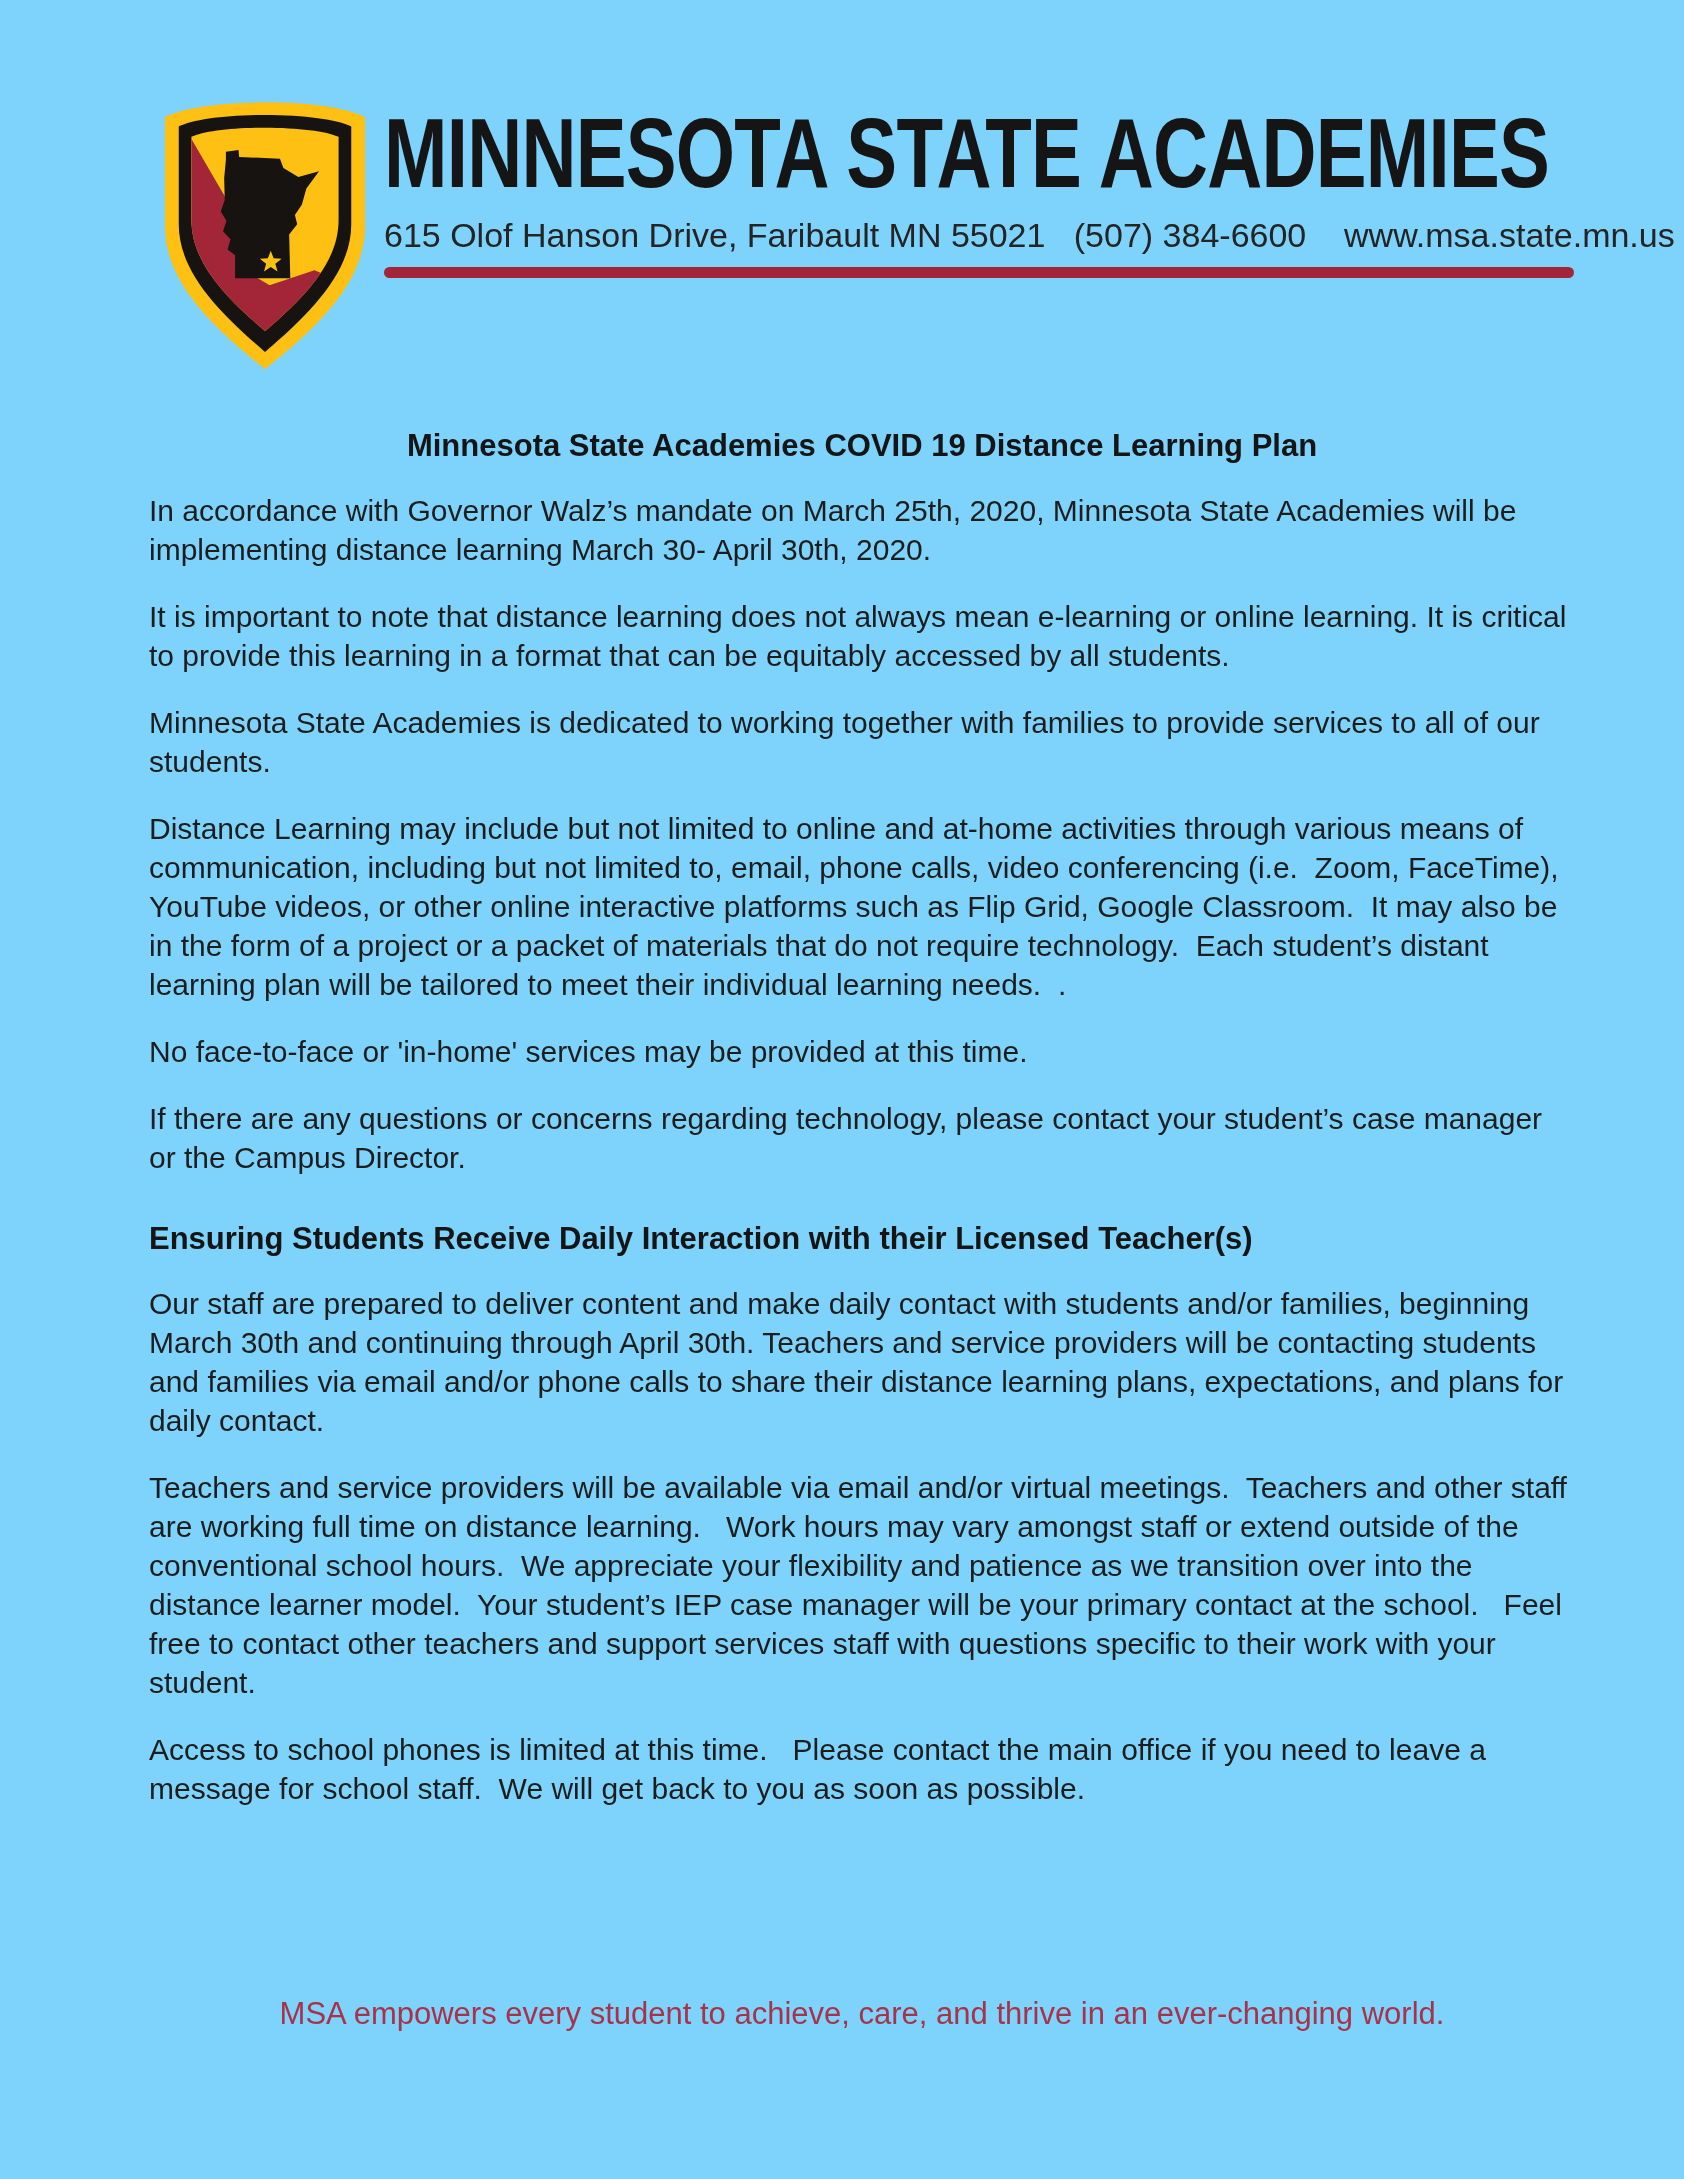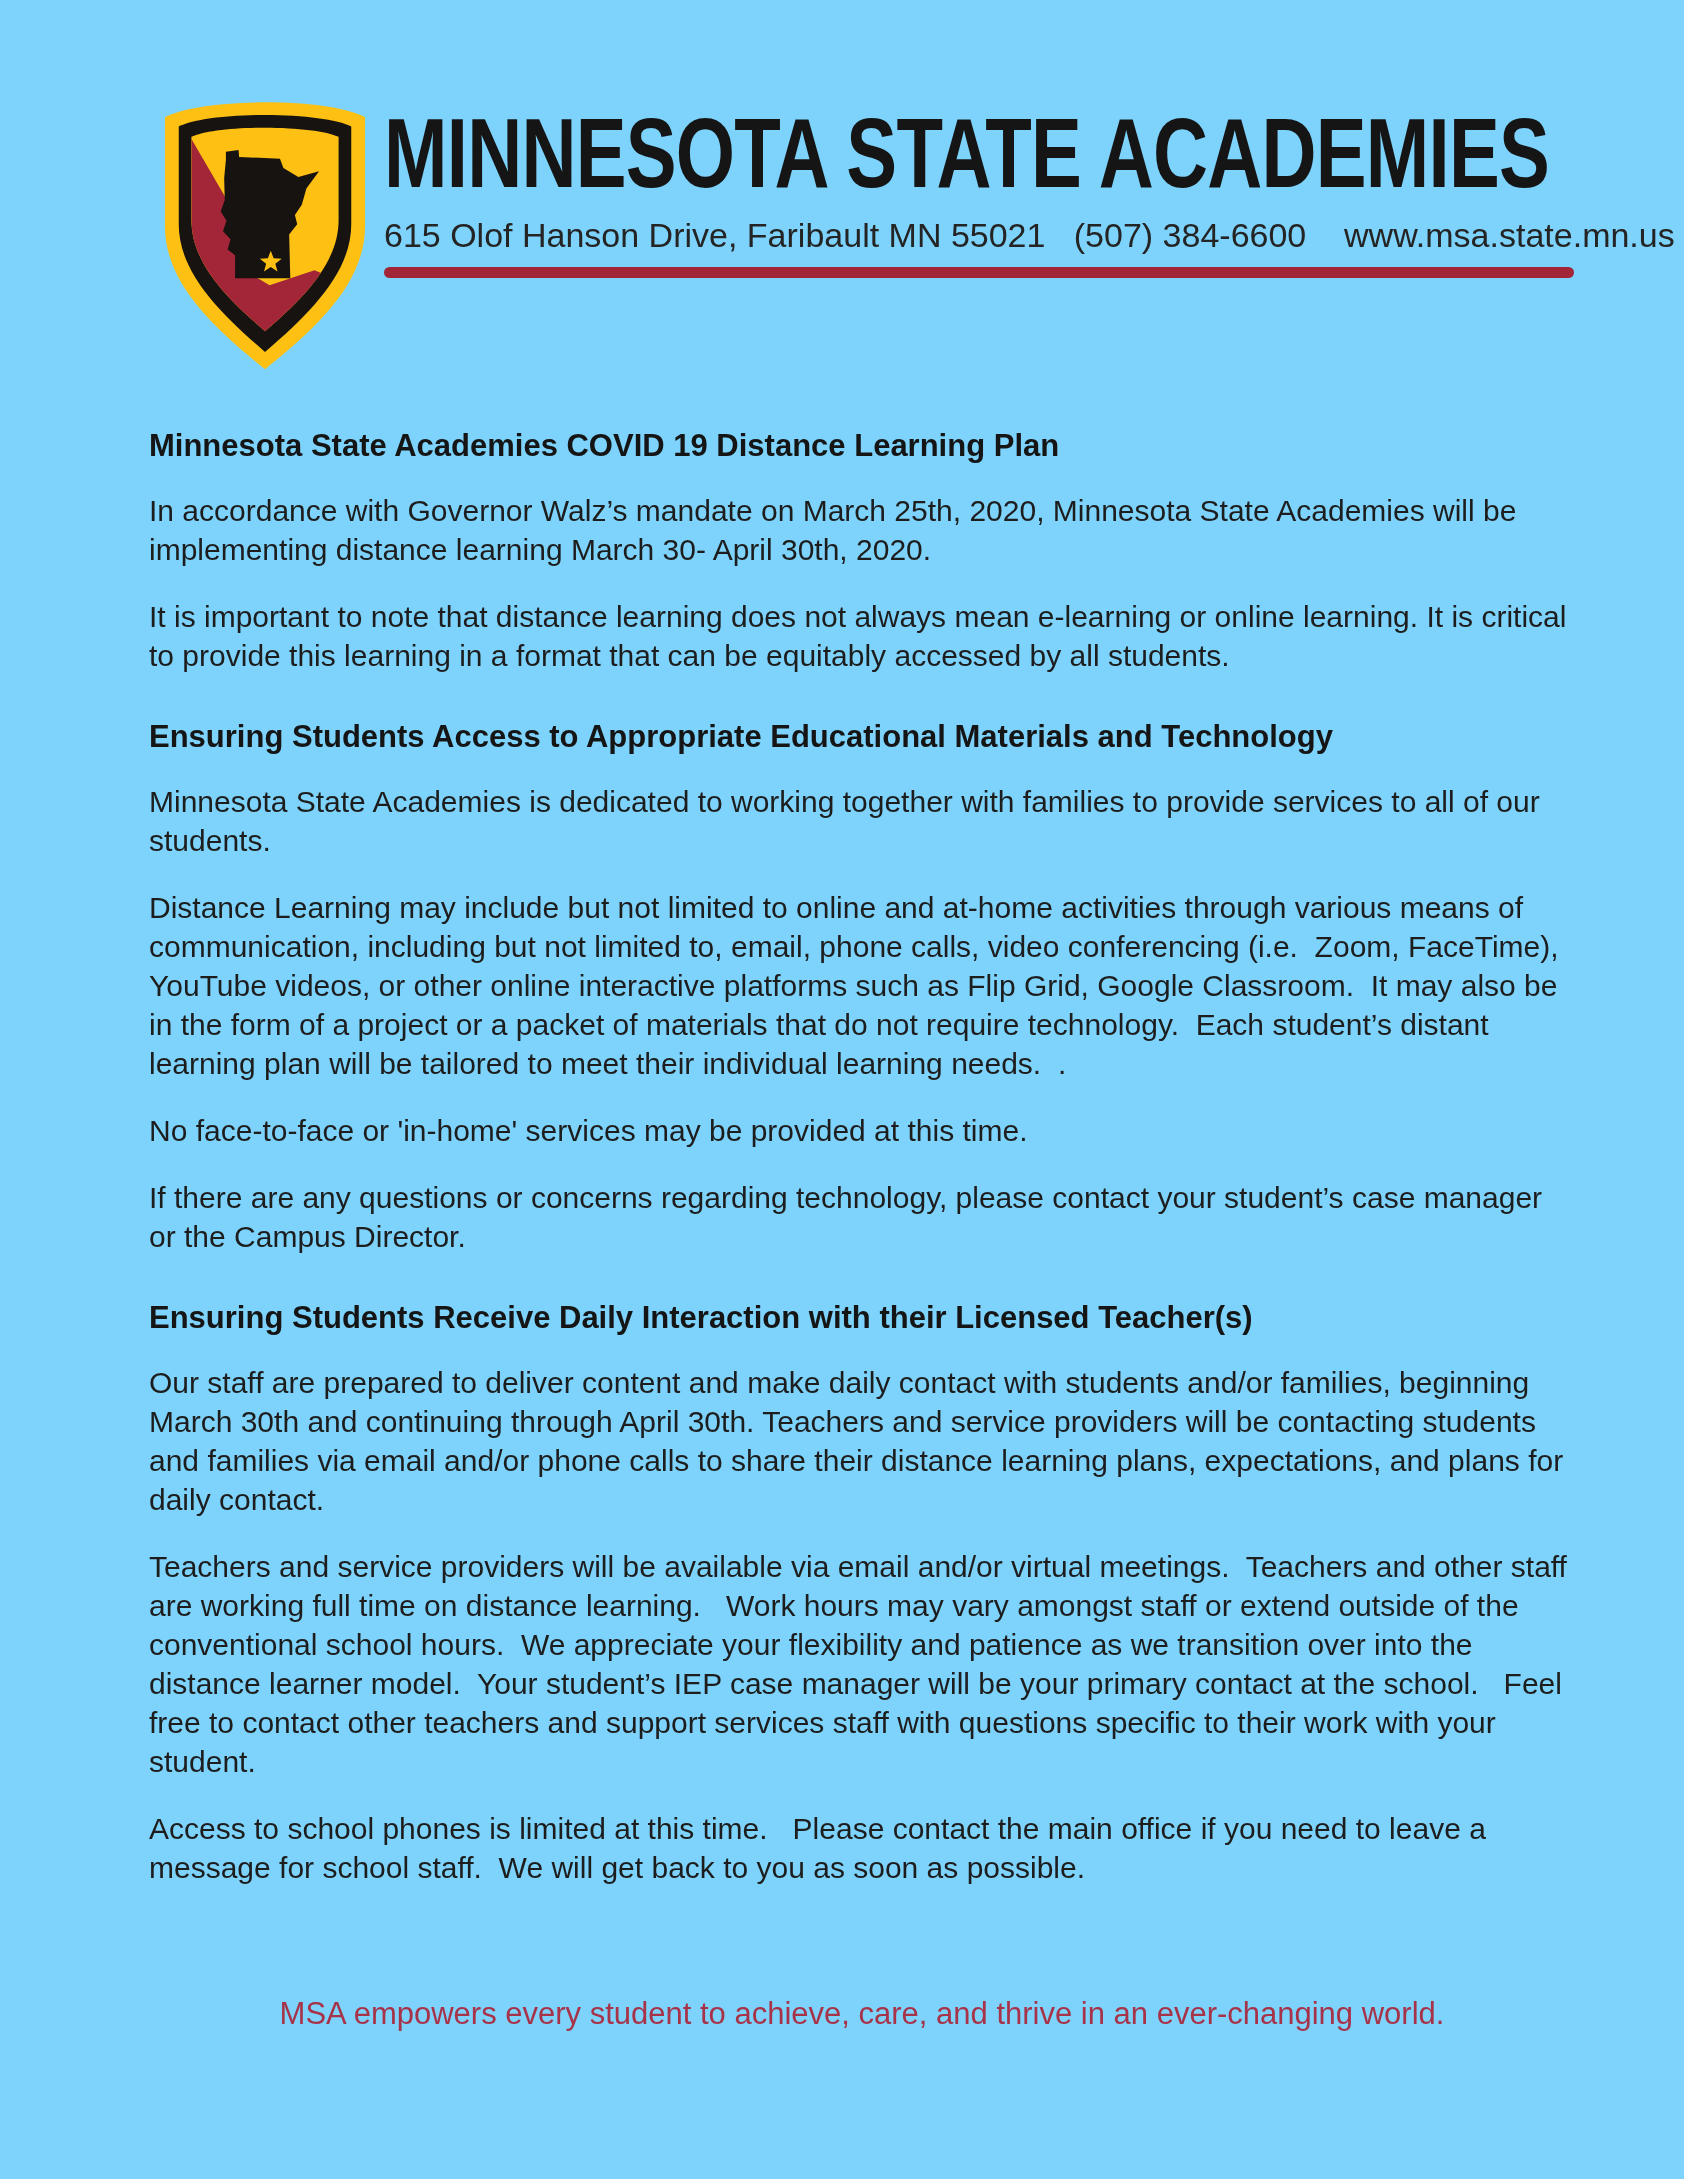--- a/index.html
+++ b/index.html
@@ -32,21 +32,21 @@
   }
   .header-rule {
     margin-top:12px; width:1190px; height:11px; border-radius:6px;
     background:var(--maroon,#A32638);
   }
 
   
   .doc { position:absolute; left:149px; top:426px; width:1426px; }
   .doc-title {
     font-size:31px; font-weight:bold; line-height:39px;
-    margin:0 0 26px 0; color:#151515;
+    text-align:center; margin:0 0 26px 0; color:#151515;
   }
   .doc-paragraph {
     font-size:30px; line-height:39px; margin:0 0 28px 0;
     white-space:pre-wrap; color:var(--body-text,#1d1d1d);
   }
   .doc-heading {
     font-size:31px; font-weight:bold; line-height:39px;
     margin:42px 0 26px 0; color:#151515;
   }
 
@@ -90,21 +90,20 @@
       <div class="address-line">615 Olof Hanson Drive, Faribault MN 55021   (507) 384-6600    www.msa.state.mn.us</div>
       <div class="header-rule"></div>
     </div>
   </header>
 
   <main class="doc">
     <h1 class="doc-title">Minnesota State Academies COVID 19 Distance Learning Plan</h1>
     <div>
         <p class="doc-paragraph">In accordance with Governor Walz’s mandate on March 25th, 2020, Minnesota State Academies will be implementing distance learning March 30- April 30th, 2020.</p>
         <p class="doc-paragraph">It is important to note that distance learning does not always mean e-learning or online learning. It is critical to provide this learning in a format that can be equitably accessed by all students.</p>
-        <h2 class="doc-heading">Ensuring Students Access to Appropriate Educational Materials and Technology</h2>
         <p class="doc-paragraph">Minnesota State Academies is dedicated to working together with families to provide services to all of our students.</p>
         <p class="doc-paragraph">Distance Learning may include but not limited to online and at-home activities through various means of communication, including but not limited to, email, phone calls, video conferencing (i.e.  Zoom, FaceTime), YouTube videos, or other online interactive platforms such as Flip Grid, Google Classroom.  It may also be in the form of a project or a packet of materials that do not require technology.  Each student’s distant learning plan will be tailored to meet their individual learning needs.  .</p>
         <p class="doc-paragraph">No face-to-face or 'in-home' services may be provided at this time.</p>
         <p class="doc-paragraph">If there are any questions or concerns regarding technology, please contact your student’s case manager or the Campus Director.</p>
         <h2 class="doc-heading">Ensuring Students Receive Daily Interaction with their Licensed Teacher(s)</h2>
         <p class="doc-paragraph">Our staff are prepared to deliver content and make daily contact with students and/or families, beginning March 30th and continuing through April 30th. Teachers and service providers will be contacting students and families via email and/or phone calls to share their distance learning plans, expectations, and plans for daily contact.</p>
         <p class="doc-paragraph">Teachers and service providers will be available via email and/or virtual meetings.  Teachers and other staff are working full time on distance learning.   Work hours may vary amongst staff or extend outside of the conventional school hours.  We appreciate your flexibility and patience as we transition over into the distance learner model.  Your student’s IEP case manager will be your primary contact at the school.   Feel free to contact other teachers and support services staff with questions specific to their work with your student.</p>
         <p class="doc-paragraph">Access to school phones is limited at this time.   Please contact the main office if you need to leave a message for school staff.  We will get back to you as soon as possible.</p>
       </div>
   </main>

